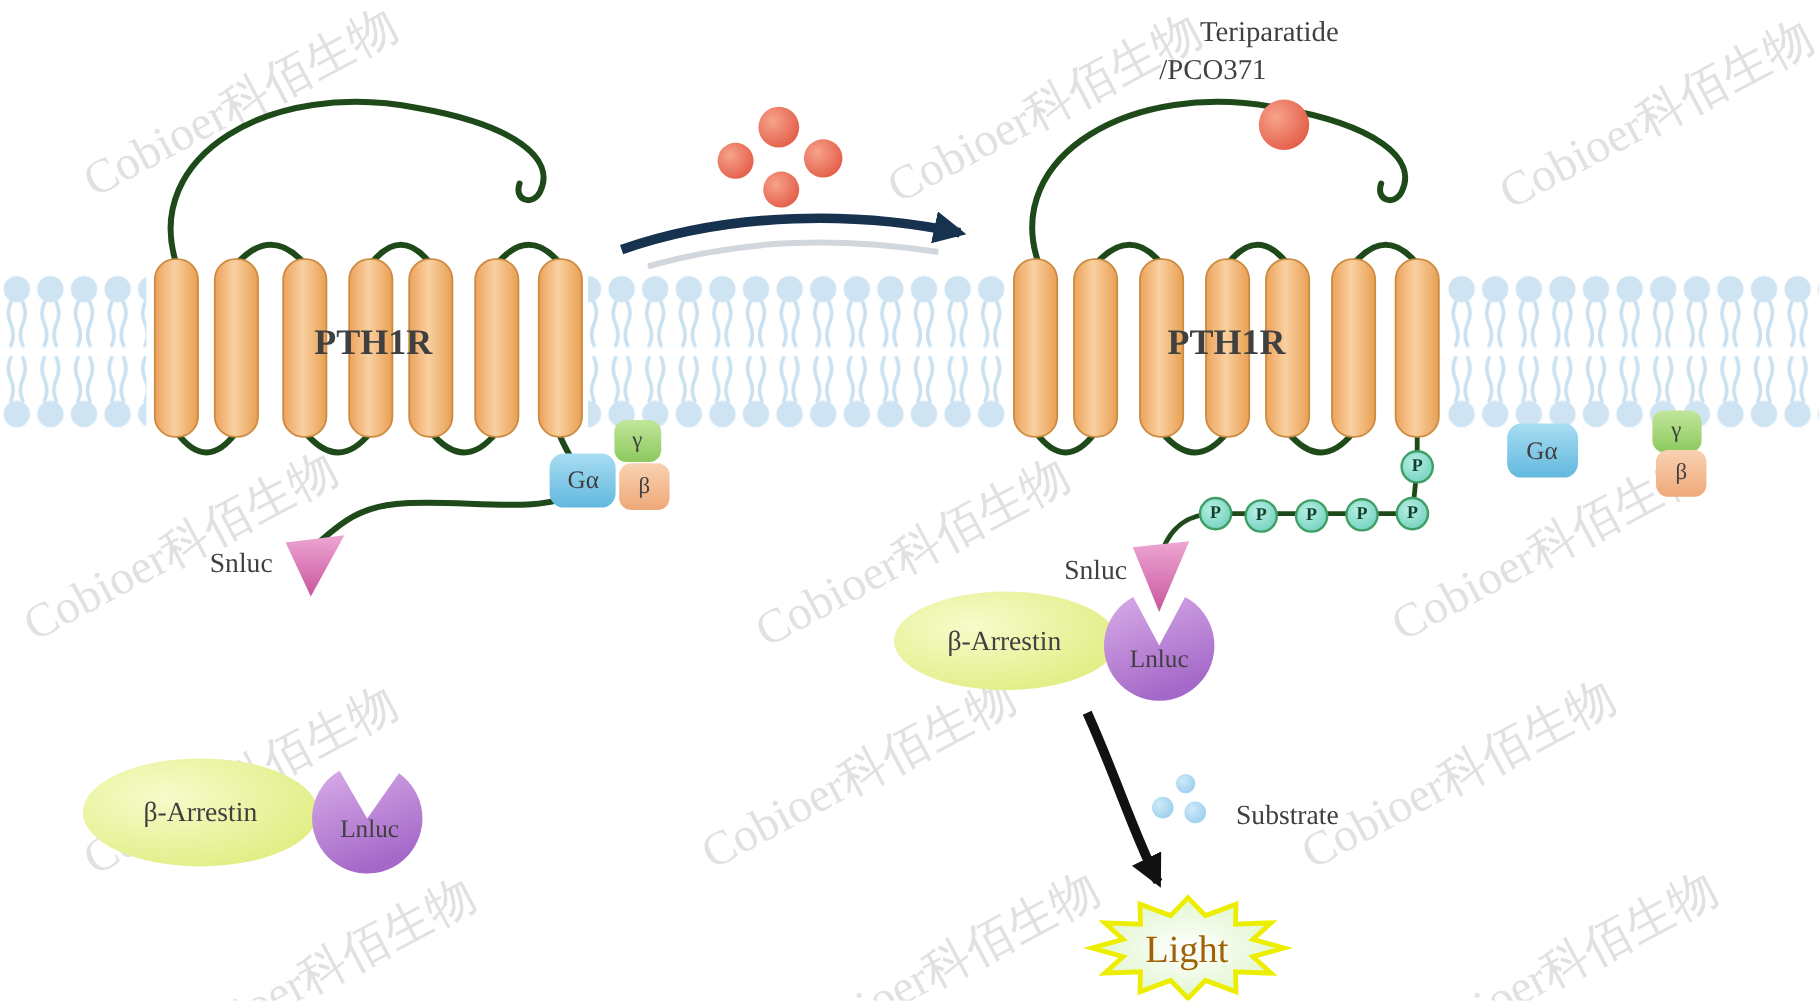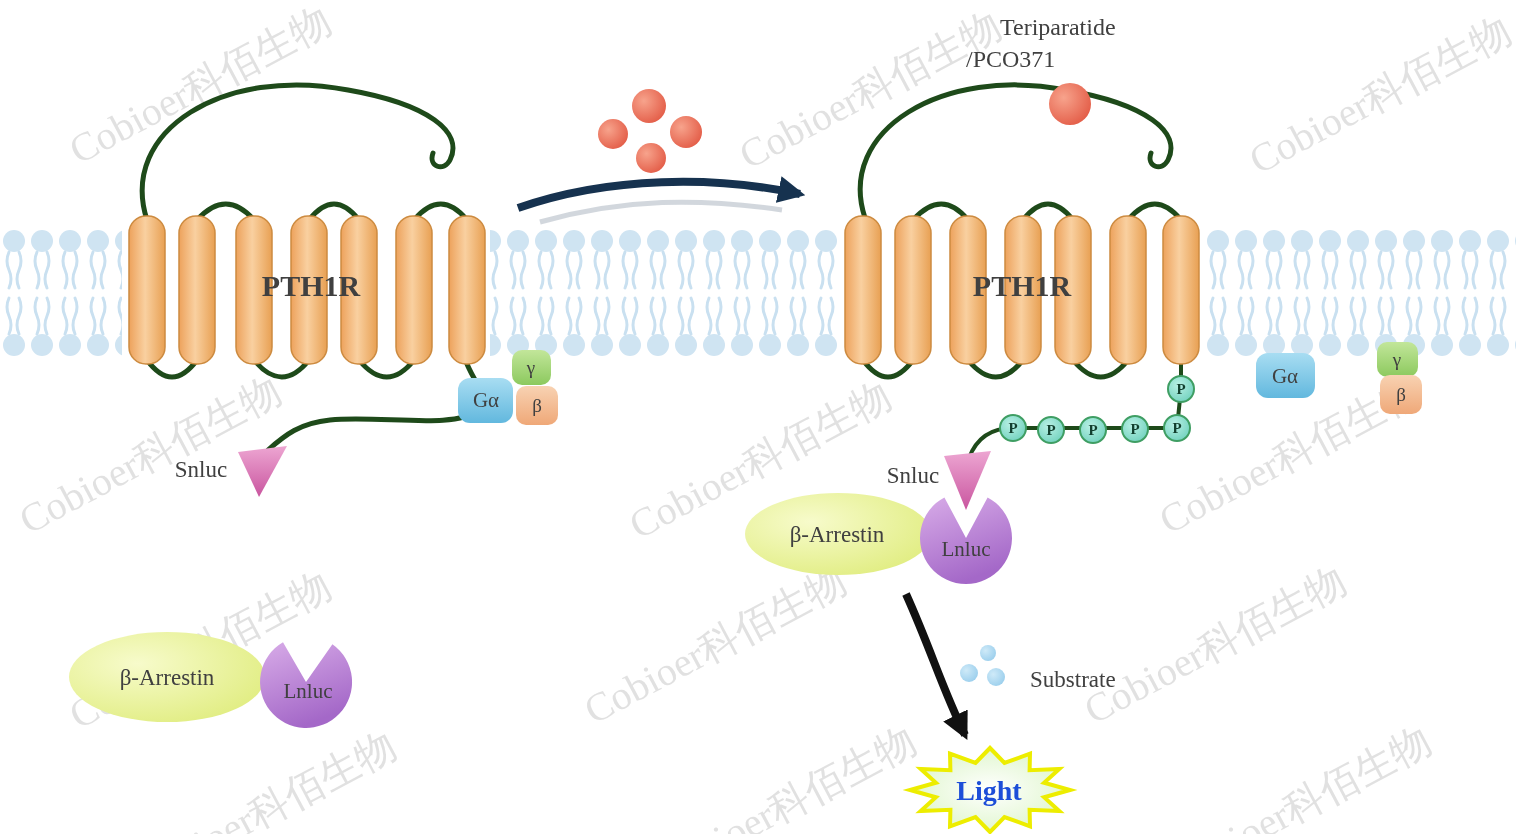--- a/index.html
+++ b/index.html
@@ -7,21 +7,21 @@
           font-family:"Liberation Serif","DejaVu Serif",serif;}
   .layer{position:absolute;left:0;top:0;width:100%;height:100%;}
   svg.art{position:absolute;left:0;top:0;z-index:1;}
   .labels{z-index:2;pointer-events:none;}
   .lbl{position:absolute;transform:translate(-50%,-50%);color:#404040;white-space:nowrap;line-height:1;}
   .lbl.la{transform:translateY(-50%);}
   .bold{font-weight:bold;}
   .f30{font-size:30px;} .f25{font-size:25px;} .f24{font-size:24px;}
   .f23{font-size:23px;} .f21{font-size:21px;} .f19{font-size:19px;}
   .p-lbl{color:#123f2e;font-weight:bold;font-size:15px;}
-  .light-lbl{color:#1d4ed8;font-weight:bold;font-size:28px;}
+  .light-lbl{color:#a16207;font-weight:normal;font-size:32px;}
   .wm-layer{z-index:0;}
   .wm{position:absolute;transform:translate(-50%,-50%) rotate(-28deg);
       font-size:40px;color:#c9c9c9;opacity:.55;white-space:nowrap;}
 </style>
 </head>
 <body>
 
 <div class="canvas">
 
   <div class="layer wm-layer">

